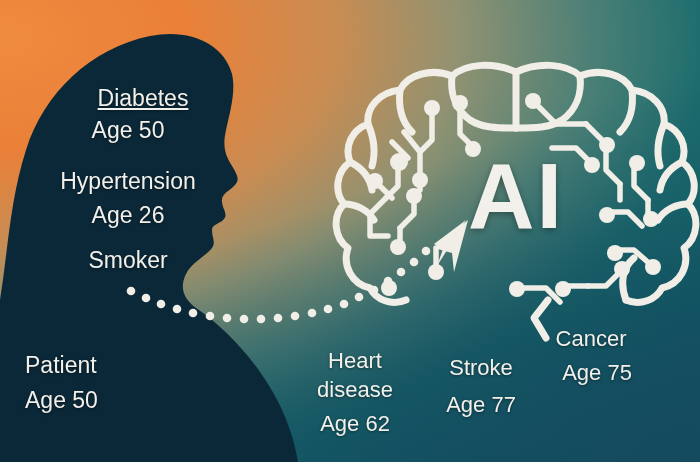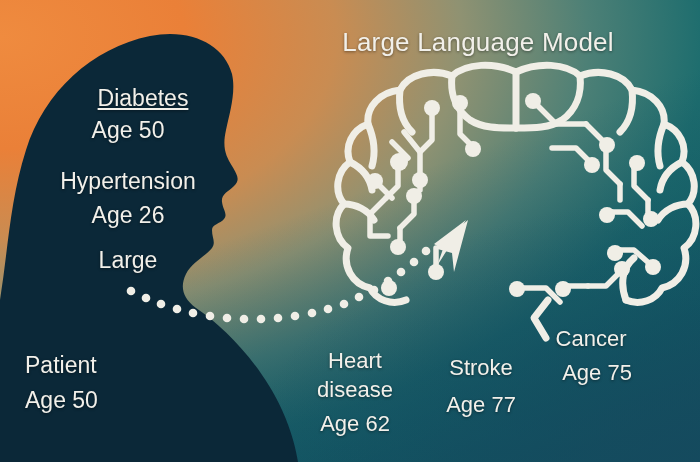--- a/index.html
+++ b/index.html
@@ -207,29 +207,29 @@
       <circle cx="607" cy="215" r="8"></circle>
       <circle cx="651" cy="219" r="8"></circle>
       <circle cx="615" cy="253" r="8"></circle>
       <circle cx="653" cy="267" r="8"></circle>
       <circle cx="622" cy="269" r="8"></circle>
       <circle cx="563" cy="289" r="8"></circle>
       <circle cx="517" cy="289" r="8"></circle>
     </g>
   </svg>
 
-
-  <div class="txt t-title center-col" style="left:478px; top:27px;">Large Language Model</div>
+  <div class="txt" style="left:516px; top:142px; transform:translate(-50%,0); font-size:92px; font-weight:700; letter-spacing:2px; color:#f2f0ea; text-shadow:0 2px 6px rgba(0,0,0,0.35);">AI</div>
+
 
   <div>
     <div class="txt t-lg center-col" style="left:143px; top:85px;text-decoration:underline;">Diabetes</div>
     <div class="txt t-lg center-col" style="left:128px; top:117px;">Age 50</div>
     <div class="txt t-lg center-col" style="left:128px; top:168px;text-align:center;">Hypertension</div>
     <div class="txt t-lg center-col" style="left:128px; top:202px;">Age 26</div>
-    <div class="txt t-lg center-col" style="left:128px; top:247px;">Large</div>
+    <div class="txt t-lg center-col" style="left:128px; top:247px;">Smoker</div>
   </div>
 
   <div>
     <div class="txt t-lg" style="left:25px; top:352px;">Patient</div>
     <div class="txt t-lg" style="left:25px; top:387px;">Age 50</div>
   </div>
 
   <div>
     <div class="txt t-md center-col" style="left:355px; top:348px;">Heart</div>
     <div class="txt t-md center-col" style="left:355px; top:377px;">disease</div>

